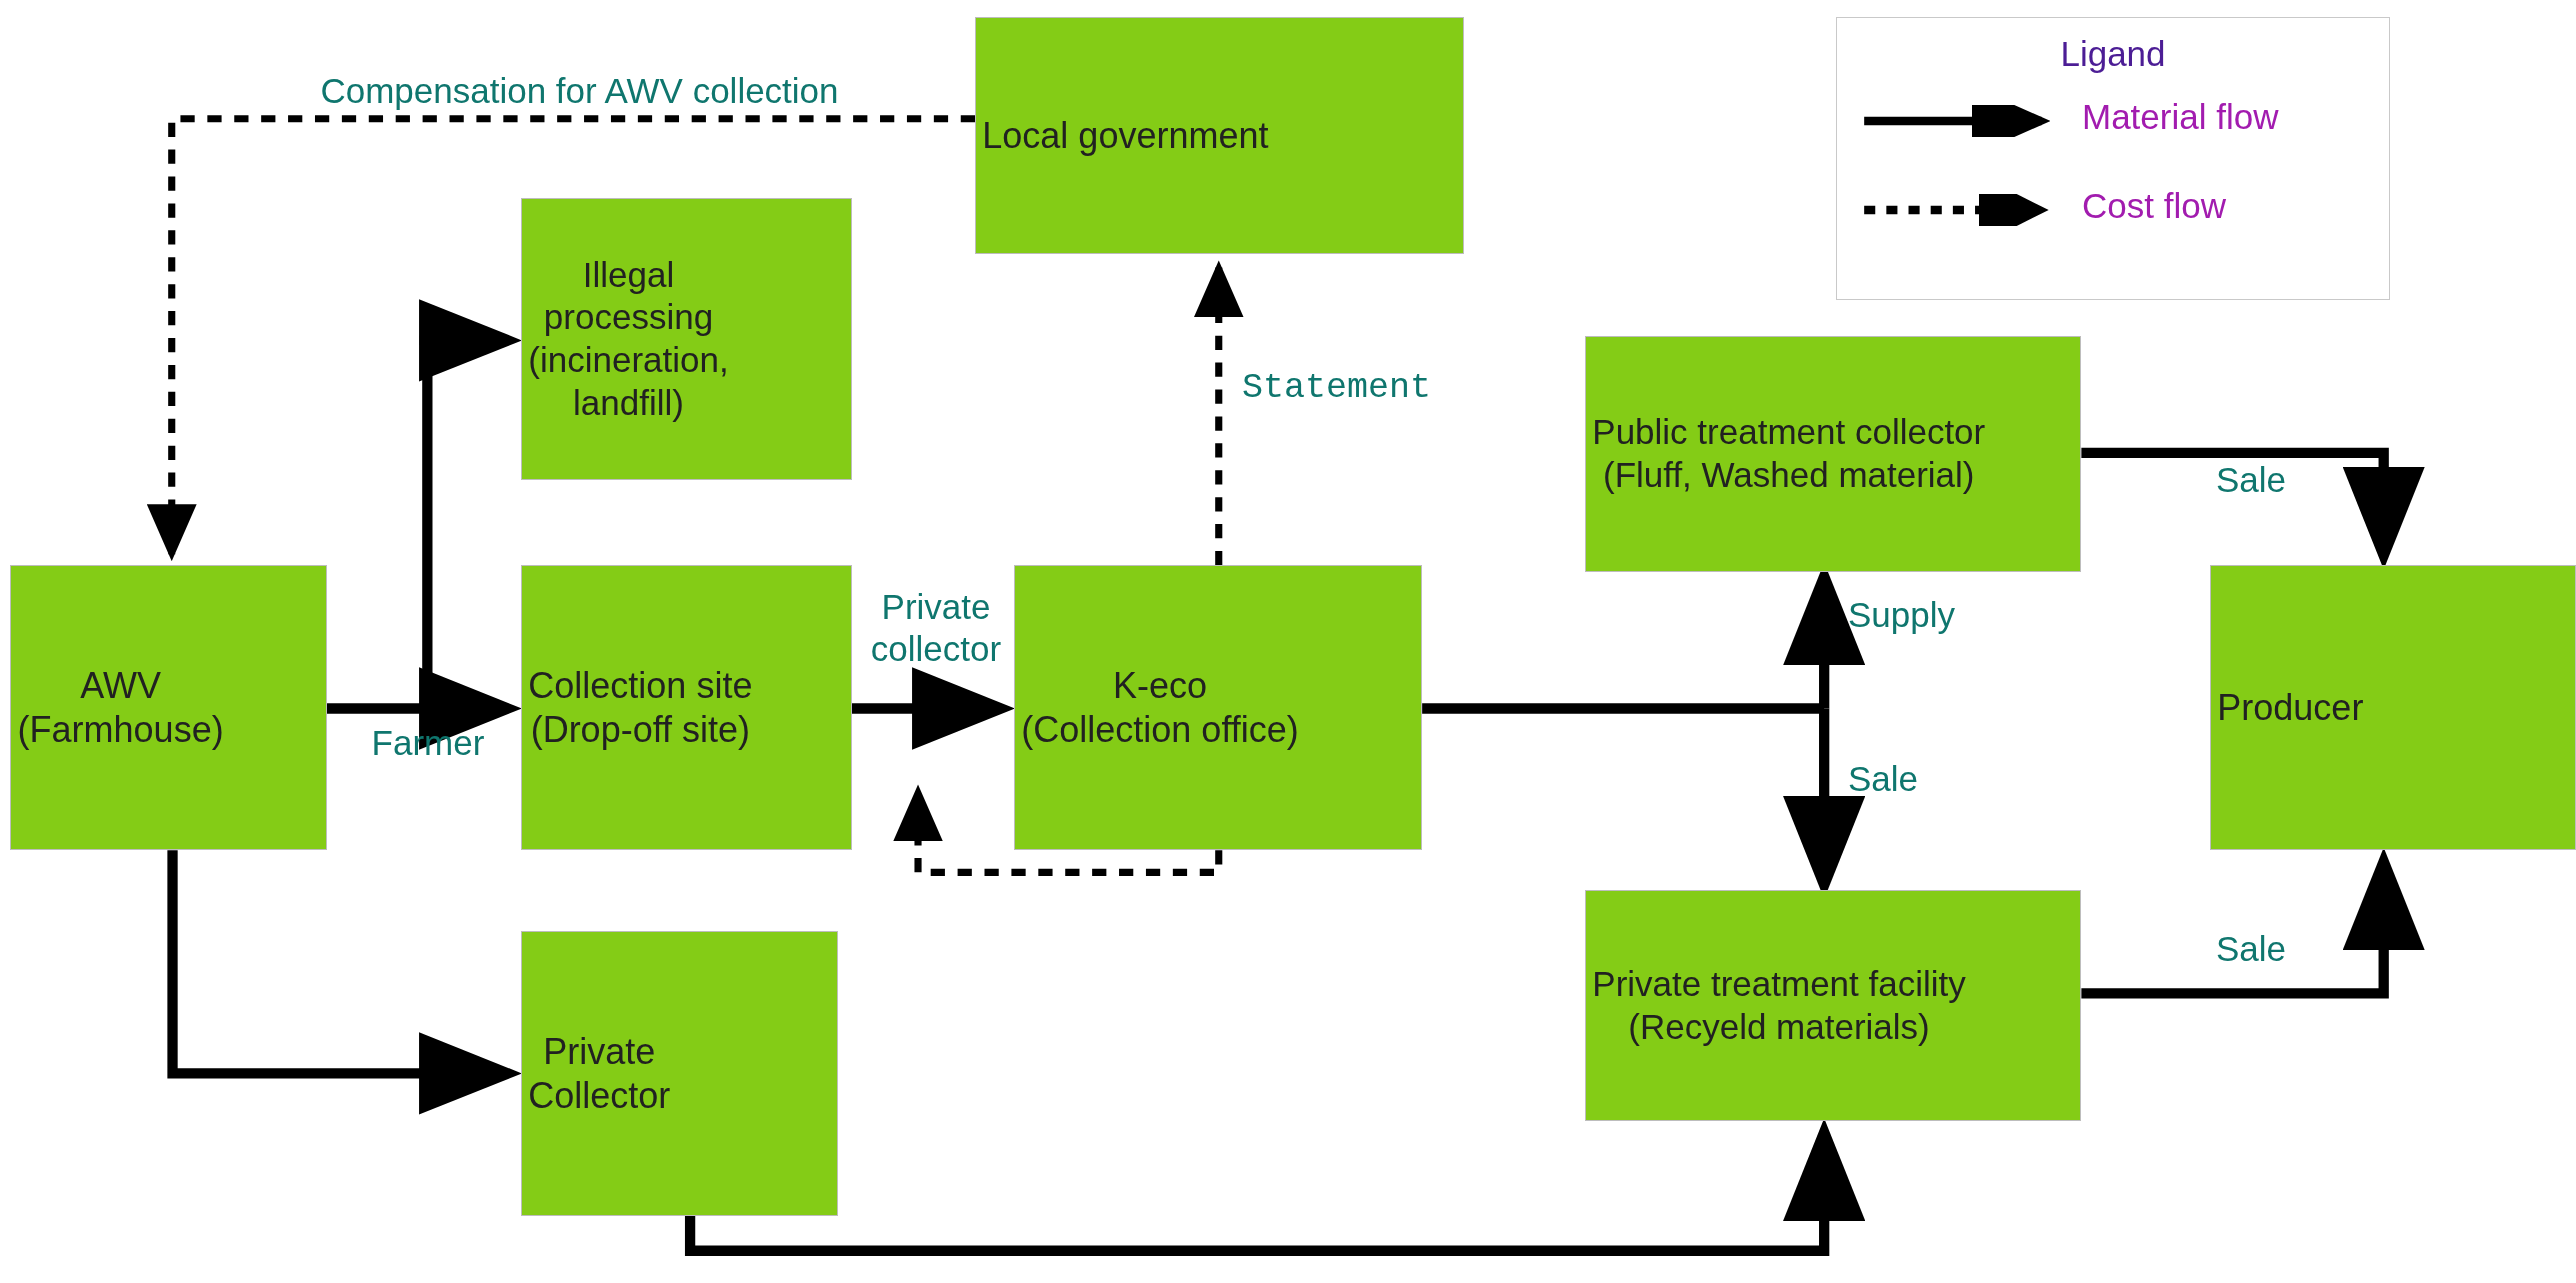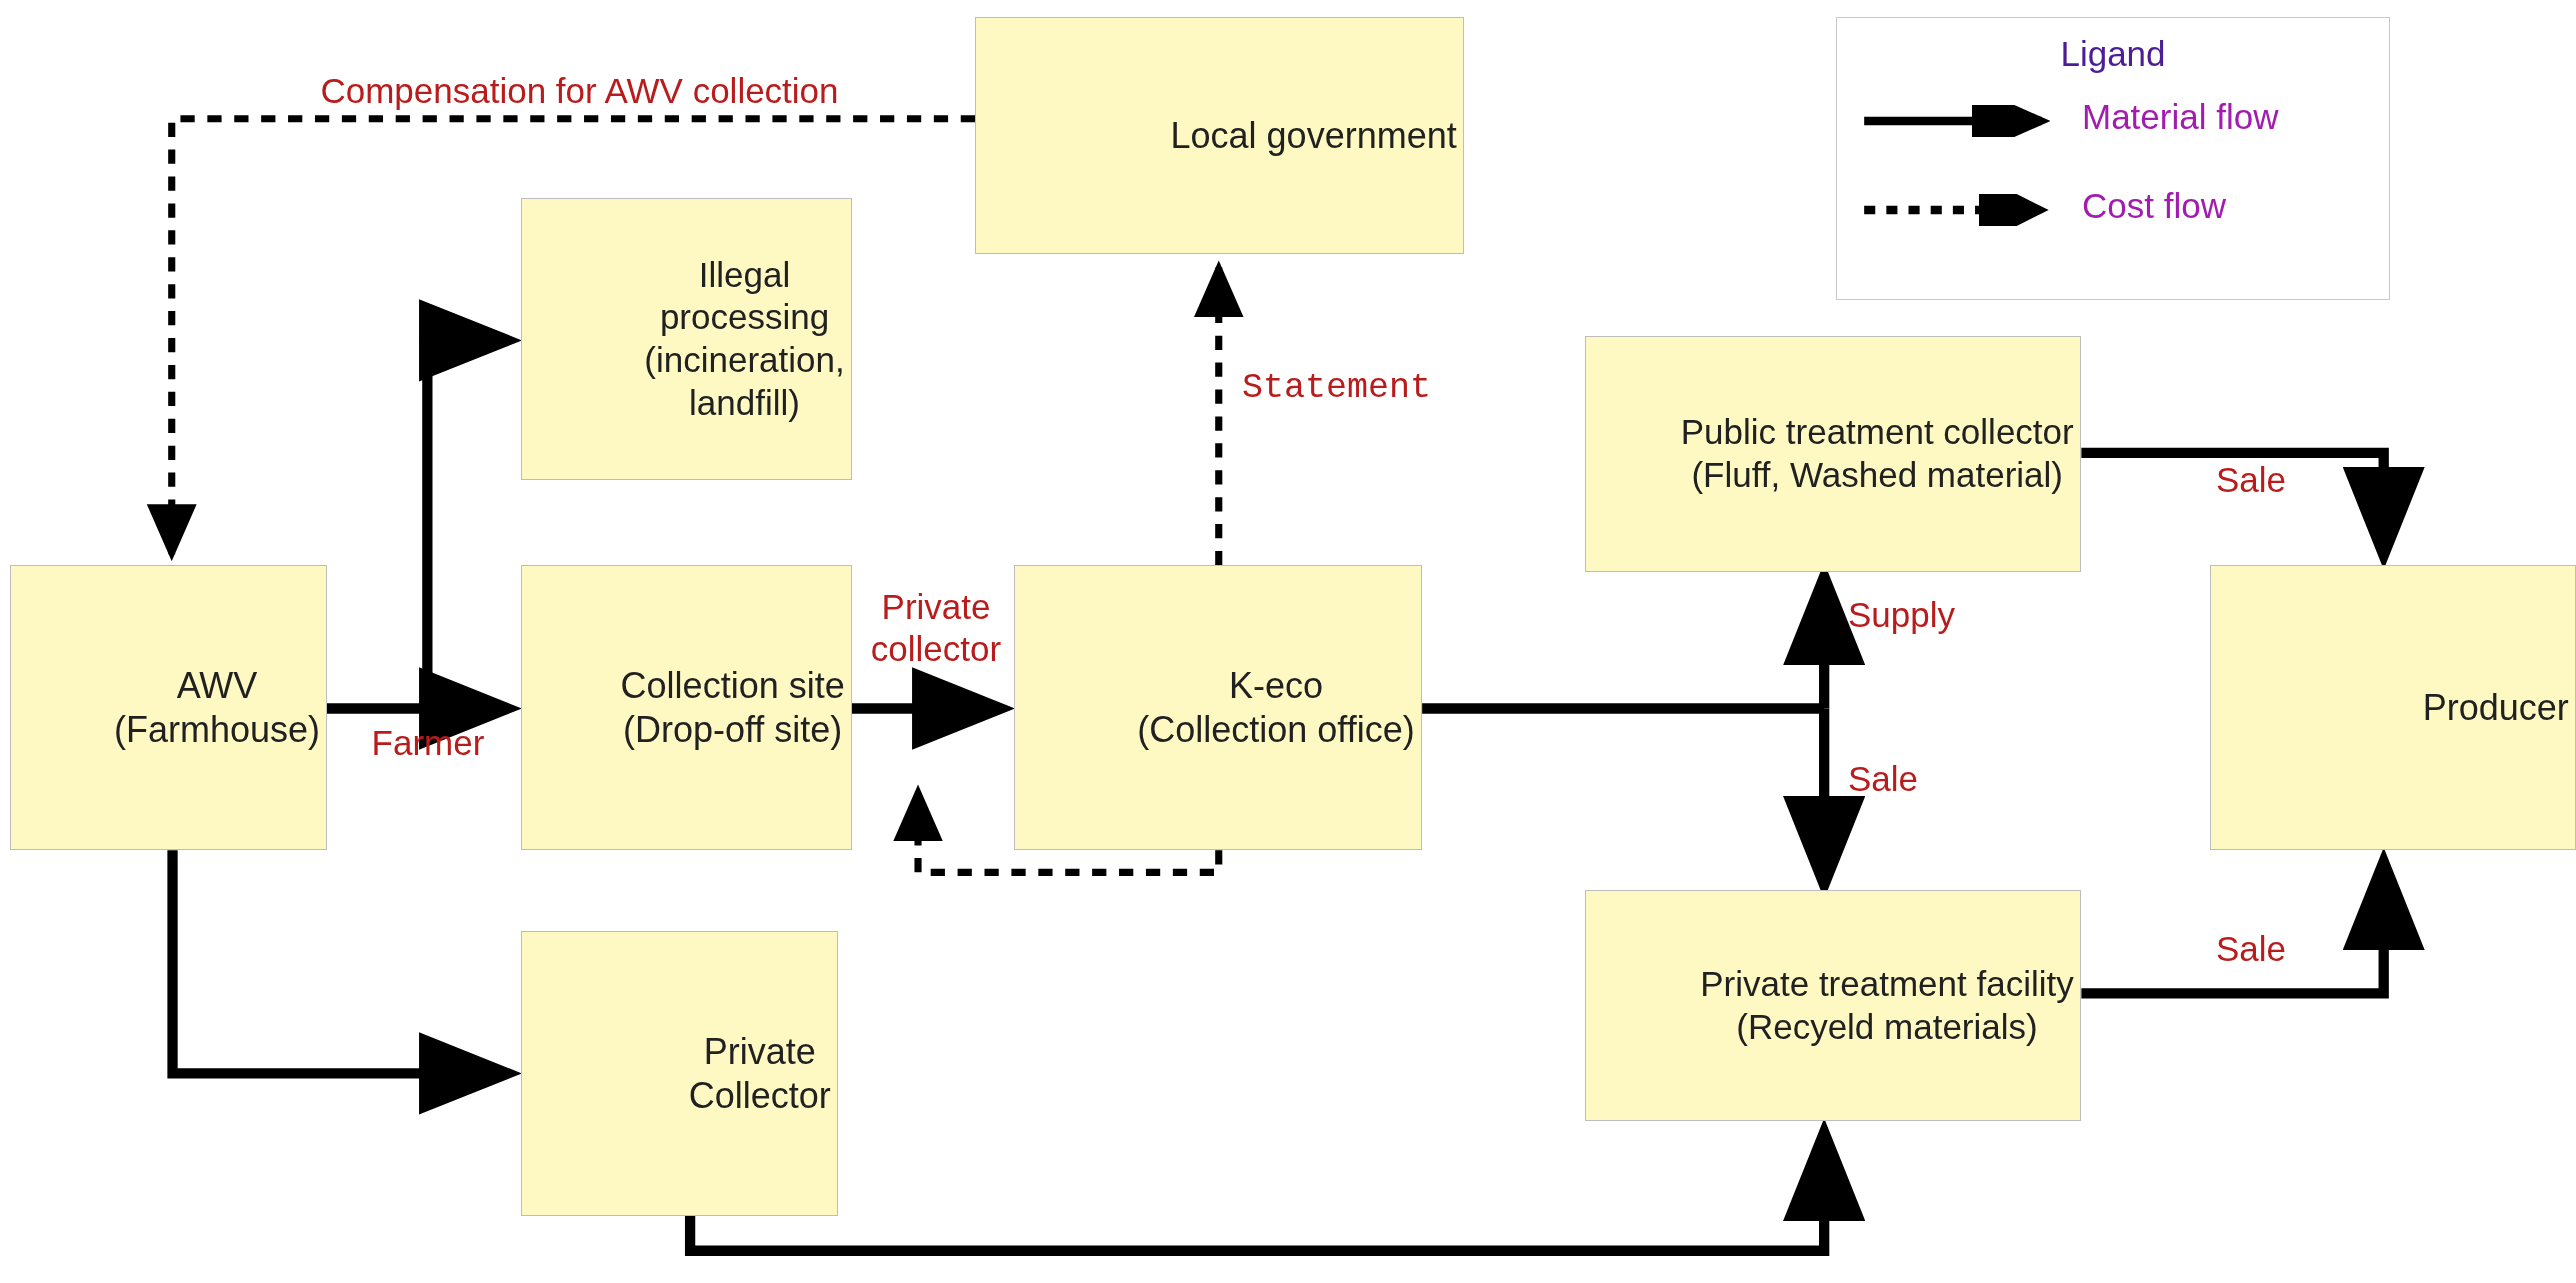--- a/index.html
+++ b/index.html
@@ -7,35 +7,35 @@
   #stage{
     position:relative;
     width:2576px;
     height:1284px;
     background:#ffffff;
     overflow:hidden;
   }
   #wires{position:absolute;left:0;top:0;width:2576px;height:1284px;}
   .node{
     position:absolute;
-    background:#fef9c3;
+    background:#84cc16;
     border:1.6px solid #bdbdbd;
     box-sizing:border-box;
     display:flex;
     align-items:center;
-    justify-content:flex-end;
+    justify-content:flex-start;
     text-align:center;
     color:#212121;
     line-height:1.22;
     z-index:3;
   }
   .node .lbl{white-space:pre-line;padding:0 6.3px;}
   .edge-label{
     position:absolute;
-    color:#b91c1c;
+    color:#0f766e;
     white-space:pre-line;
     text-align:center;
     line-height:1.2;
     z-index:4;
     background:transparent;
   }
   .legend-box{
     position:absolute;
     border:1.6px solid #c9c9c9;
     background:#ffffff;

